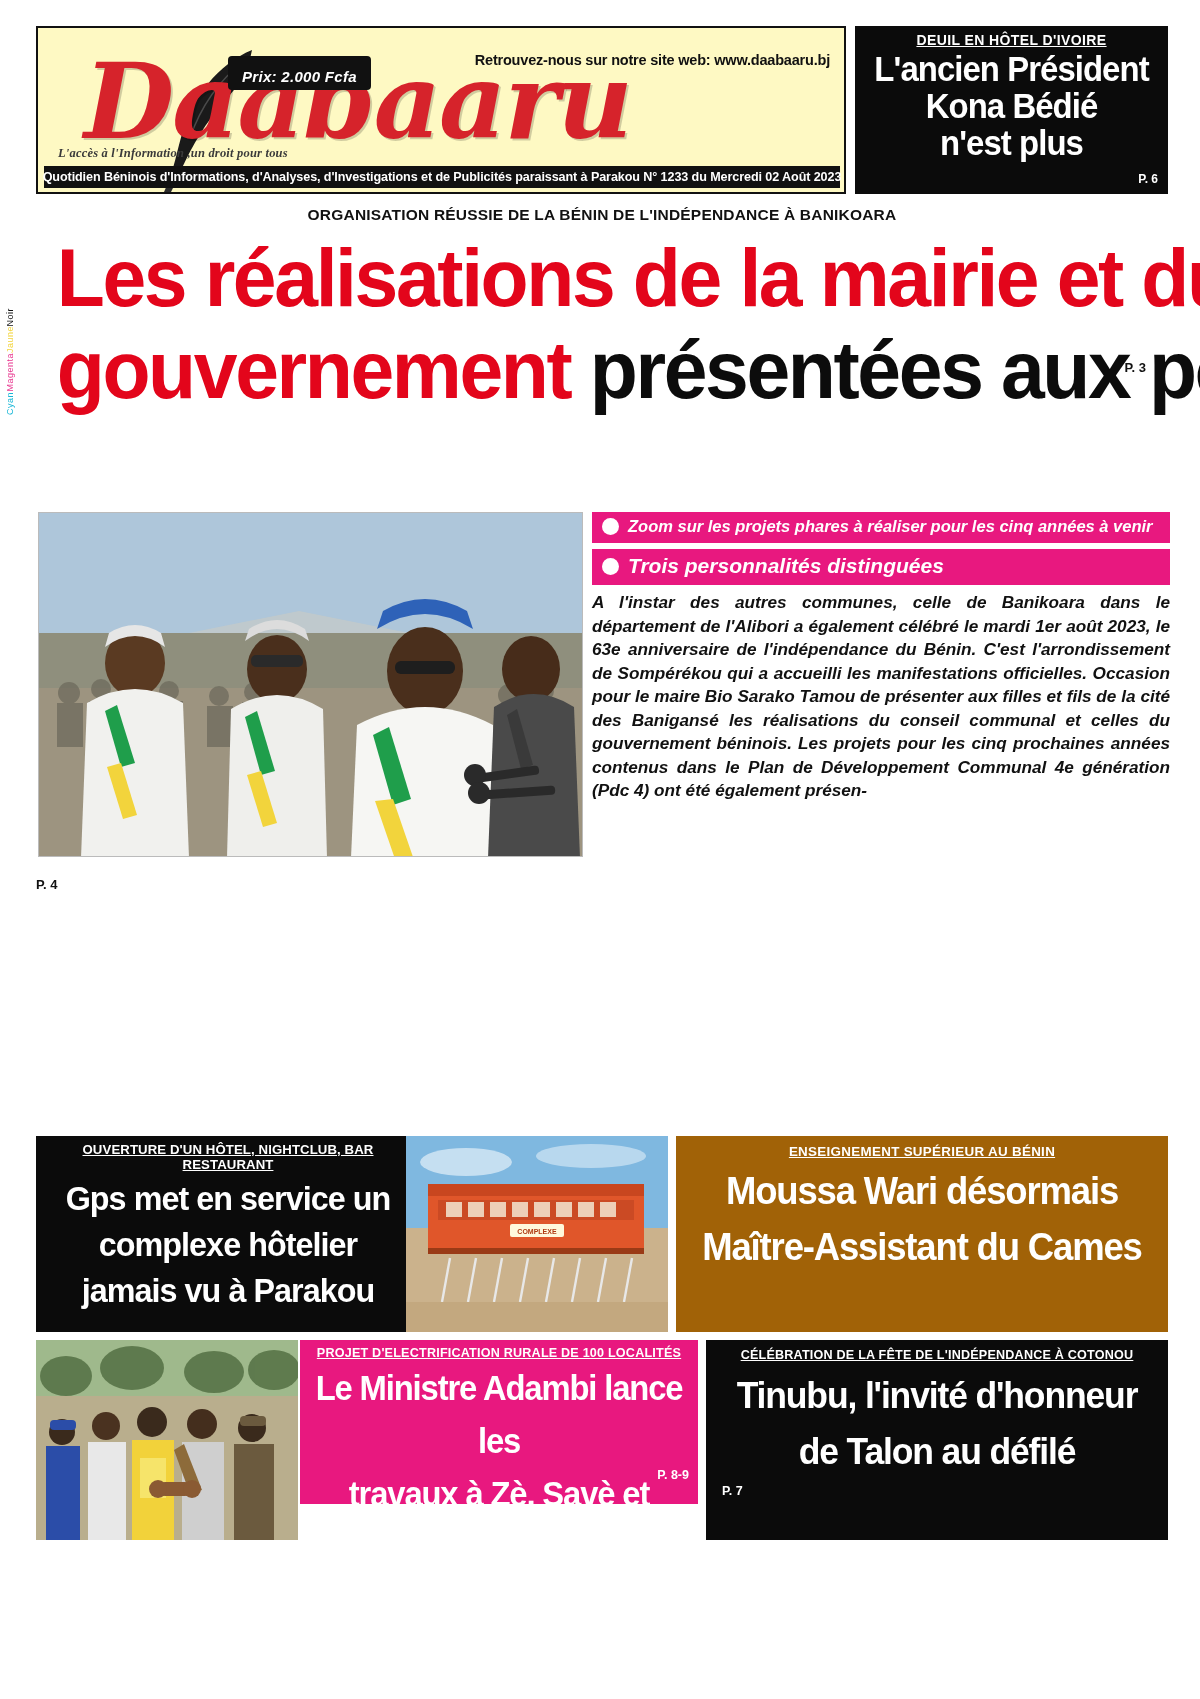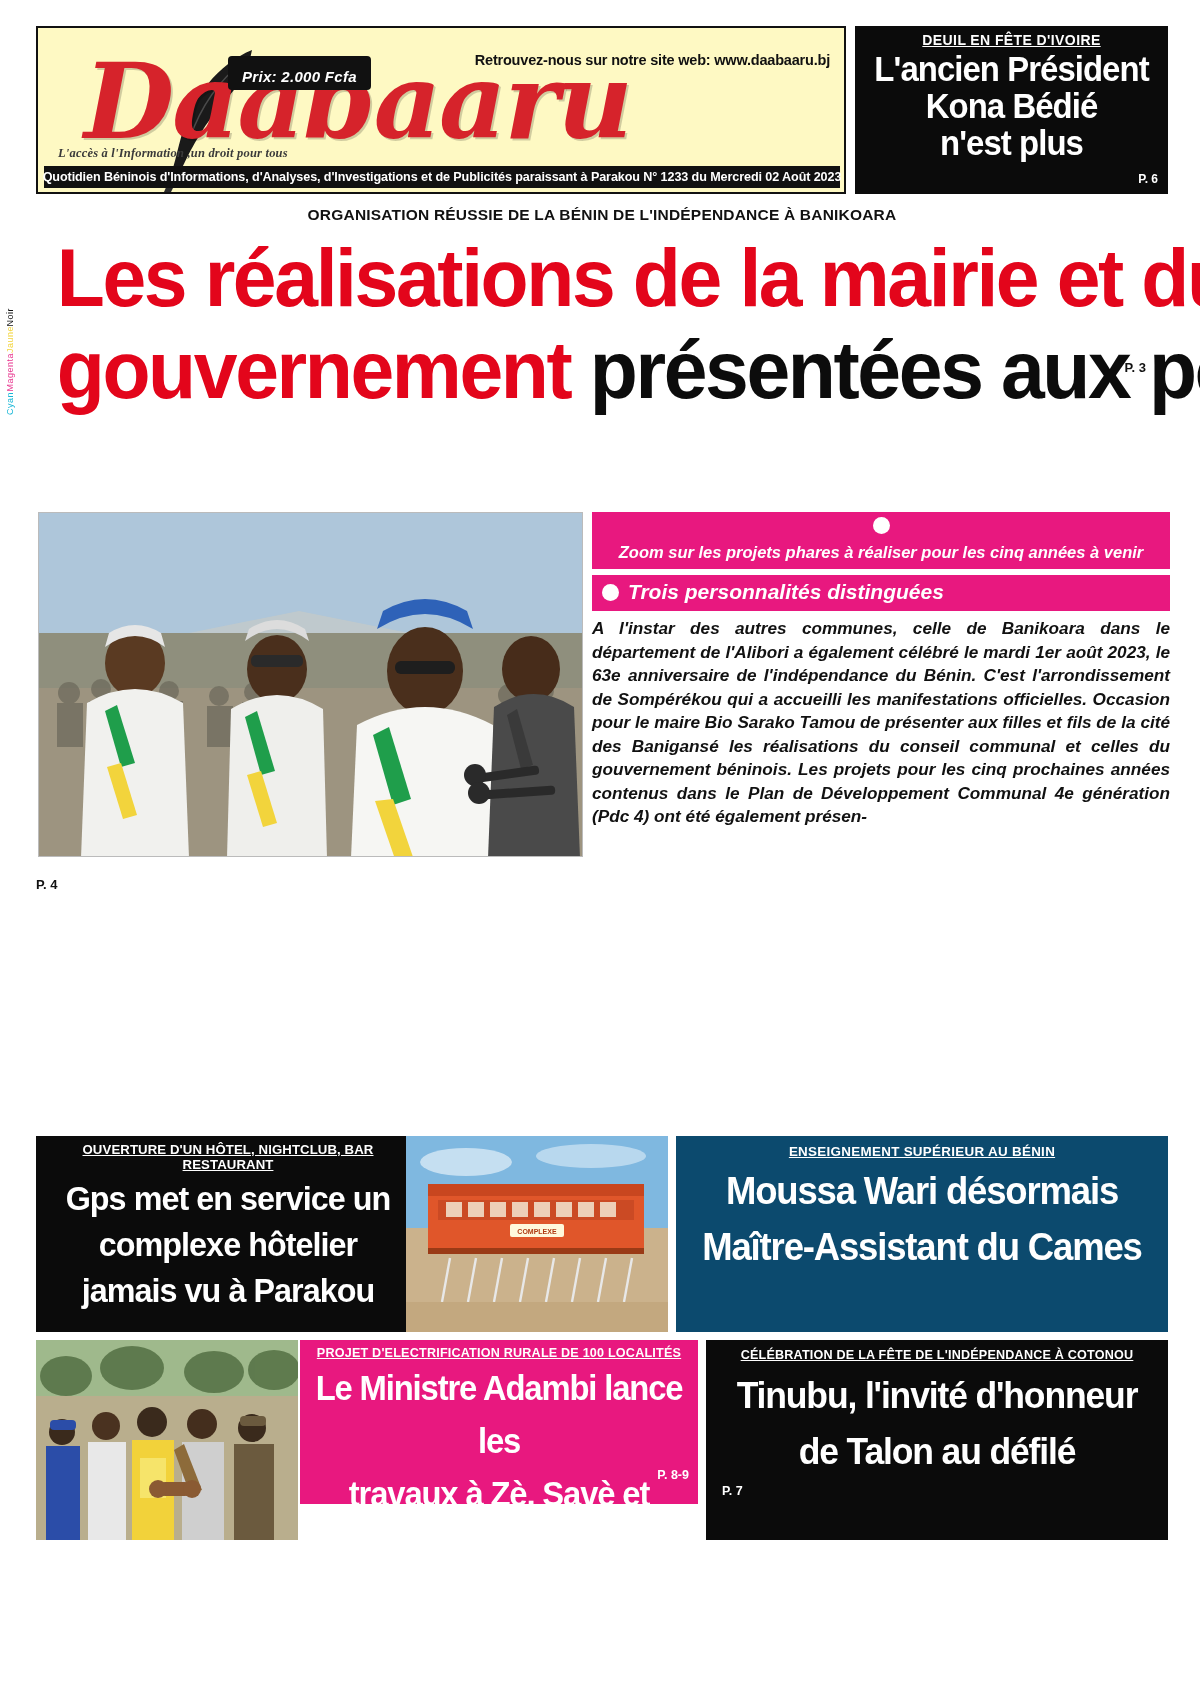--- a/index.html
+++ b/index.html
@@ -149,21 +149,21 @@
   .pinkbullet {
     background: #e8187f; color: #fff;
     padding: 5px 10px 7px; margin-bottom: 6px;
     display: flex; align-items: center; gap: 9px;
     font-weight: bold; font-style: italic;
   }
   .pinkbullet .dot {
     width: 17px; height: 17px; border-radius: 50%;
     background: #fff; flex: 0 0 17px;
   }
-  .pb1 { font-size: 16.5px; flex-direction: column; }
+  .pb1 { font-size: 16.5px; }
   .pb2 { font-size: 21px; }
   .lead-body {
     font-family: "Liberation Sans", sans-serif;
     font-style: italic; font-weight: bold;
     font-size: 17.2px; line-height: 23.5px;
     color: #111; text-align: justify;
     margin-top: 6px;
   }
 
   
@@ -218,21 +218,21 @@
   .hotel-photo {
     position: absolute; right: 0; top: 0;
     width: 262px; height: 196px;
     background: linear-gradient(#7fb8e0 0%, #9dcbe8 42%, #c9ae8c 60%, #ddc7a4 100%);
     overflow: hidden;
   }
 
   .moussa-box {
     position: absolute; left: 676px; top: 1136px;
     width: 492px; height: 196px;
-    background: #0c4a6e; color: #fff;
+    background: #a16207; color: #fff;
     padding: 8px 6px;
   }
   .moussa-box .kicker {
     text-align: center; font-size: 13.4px; font-weight: bold;
     text-decoration: underline; letter-spacing: .3px; margin-bottom: 4px;
   }
   .moussa-box .hl {
     text-align: center; font-weight: bold;
     font-size: 38px; line-height: 56px; letter-spacing: -1.2px;
     transform: scaleX(.96); transform-origin: center;
@@ -307,21 +307,21 @@
       <div class="logo-text">Daabaaru</div>
     </div>
 
     <div class="price-badge">Prix: 2.000 Fcfa</div>
     <div class="website-line">Retrouvez-nous sur notre site web: www.daabaaru.bj</div>
     <div class="tagline">L'accès à l'Information ,un droit pour tous</div>
     <div class="subbar">Quotidien Béninois d'Informations, d'Analyses, d'Investigations et de Publicités paraissant à Parakou N° 1233 du Mercredi 02 Août 2023</div>
   </div>
 
   <div class="topright">
-    <div class="kicker">DEUIL EN FÊTE D'IVOIRE</div>
+    <div class="kicker">DEUIL EN HÔTEL D'IVOIRE</div>
     <div class="hl">L'ancien Président</div>
     <div class="hl">Kona Bédié</div>
     <div class="hl">n'est plus</div>
     <div class="pageref">P. 6</div>
   </div>
 
   <div class="lead-kicker">ORGANISATION RÉUSSIE DE LA BÉNIN DE L'INDÉPENDANCE À BANIKOARA</div>
 
   <div class="lead-head">
     <div class="l lh1">Les réalisations de la mairie et du</div>

